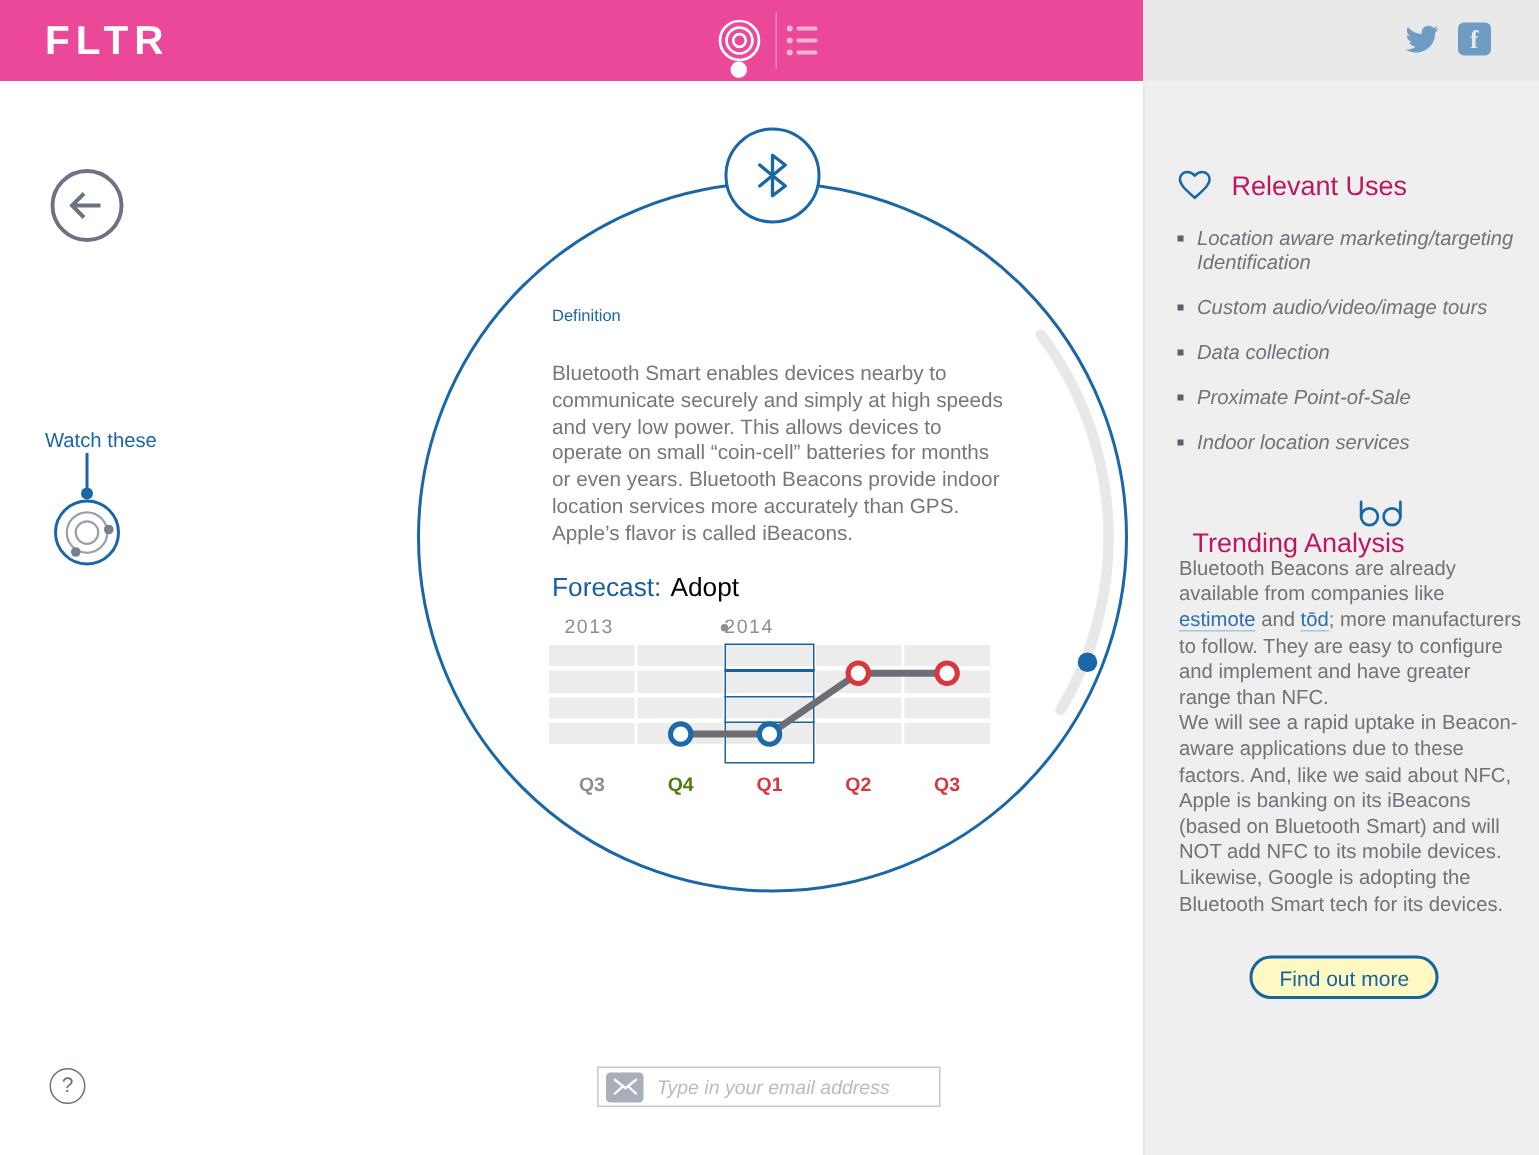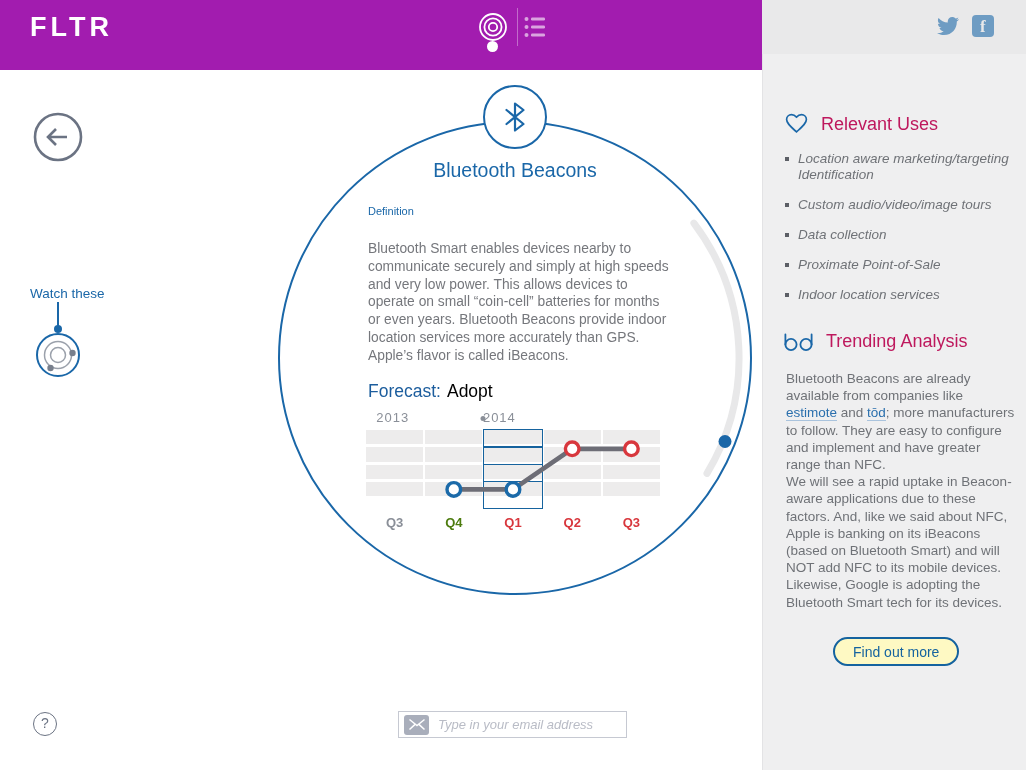--- a/index.html
+++ b/index.html
@@ -1,20 +1,20 @@
 <!DOCTYPE html>
 <html><head>
 <meta charset="utf-8">
 <style>
   * { margin:0; padding:0; box-sizing:border-box; }
   body { background:#fff; font-family:"Liberation Sans", sans-serif; }
   .stage { position:relative; width:1026px; height:770px; background:#fff; overflow:hidden; }
 
   
-  .hdr { position:absolute; left:0; top:0; width:762px; height:70px; background:#a21caf; }
+  .hdr { position:absolute; left:0; top:0; width:762px; height:54px; background:#ec4899; }
   .logo { position:absolute; left:30px; top:12px; color:#fff; font-size:27px; font-weight:bold; letter-spacing:4px; }
   .hdr-target { position:absolute; left:477px; top:11px; width:32px; height:32px; cursor:pointer; }
   .hdr-dot { position:absolute; left:487px; top:41px; width:11px; height:11px; border-radius:50%; background:#fff; }
   .hdr-sep { position:absolute; left:517px; top:8px; width:1px; height:38px; background:rgba(255,255,255,.35); }
   .hdr-list { position:absolute; left:524px; top:16px; width:24px; height:22px; cursor:pointer; }
 
   
   .corner { position:absolute; left:762px; top:0; width:264px; height:54px; background:#e9e9ea; }
   .tw { position:absolute; left:174px; top:15px; width:24px; height:22px; cursor:pointer; }
   .fb { position:absolute; left:210px; top:15px; width:22px; height:22px; background:#6e9cc3; border-radius:4px; cursor:pointer; overflow:hidden; }
@@ -129,21 +129,21 @@
         <div class="use-item">
           <span class="bullet"></span>
           <span>Proximate Point-of-Sale</span>
         </div>
         <div class="use-item">
           <span class="bullet"></span>
           <span>Indoor location services</span>
         </div>
       </div>
 
-    <div class="sec-head" style="left:20px; top:277px;">
+    <div class="sec-head" style="left:20px; top:277px;flex-direction:column;">
       <svg width="31" height="21" viewBox="0 0 31 21">
         <circle cx="8" cy="13.5" r="5.6" fill="none" stroke="#1a67a8" stroke-width="1.8"></circle>
         <circle cx="23" cy="13.5" r="5.6" fill="none" stroke="#1a67a8" stroke-width="1.8"></circle>
         <path d="M2.4 13.5 L2.4 3.5 M28.6 13.5 L28.6 3.5" fill="none" stroke="#1a67a8" stroke-width="1.8" stroke-linecap="round"></path>
       </svg>
       <span class="ttl">Trending Analysis</span>
     </div>
     <div class="trend-body"><span>Bluetooth Beacons are already available from companies like </span><span class="link">estimote</span><span> and </span><span class="link">tōd</span><span>; more manufacturers to follow. They are easy to configure and implement and have greater range than NFC.
 We will see a rapid uptake in Beacon-aware applications due to these factors. And, like we said about NFC, Apple is banking on its iBeacons (based on Bluetooth Smart) and will NOT add NFC to its mobile devices. Likewise, Google is adopting the Bluetooth Smart tech for its devices.</span></div>
 
@@ -176,21 +176,20 @@
   <svg class="arc-svg">
     <path d="M693.9 223.1 A224 224 0 0 1 707 473.4" fill="none" stroke="#e8e8e9" stroke-width="7" stroke-linecap="round" style="pointer-events:auto"></path>
     <circle cx="725" cy="441.5" r="6.5" fill="#1a67a8" style="pointer-events:auto"></circle>
   </svg>
 
   <div class="bt-badge">
     <svg width="30" height="40" viewBox="0 0 30 40">
       <path d="M6.5 13 L23.5 27 L15 33.5 L15 6.5 L23.5 13 L6.5 27" fill="none" stroke="#1a67a8" stroke-width="2.2" stroke-linejoin="round" stroke-linecap="round"></path>
     </svg>
   </div>
-  <div class="topic-title">Bluetooth Beacons</div>
 
   <div class="def-head">Definition</div>
   <div class="def-body">Bluetooth Smart enables  devices nearby to communicate securely and simply at high speeds and very low power. This allows devices to operate on small “coin-cell” batteries for months or even years. Bluetooth Beacons provide indoor location services more accurately than GPS. Apple’s flavor is called iBeacons.</div>
 
   <div class="fc-head">
     <span class="fc-l">Forecast:</span><span class="fc-v">Adopt</span>
   </div>
 
   <div class="chart">
       <span class="yearlbl" style="left: 27.824px;">2013</span>

